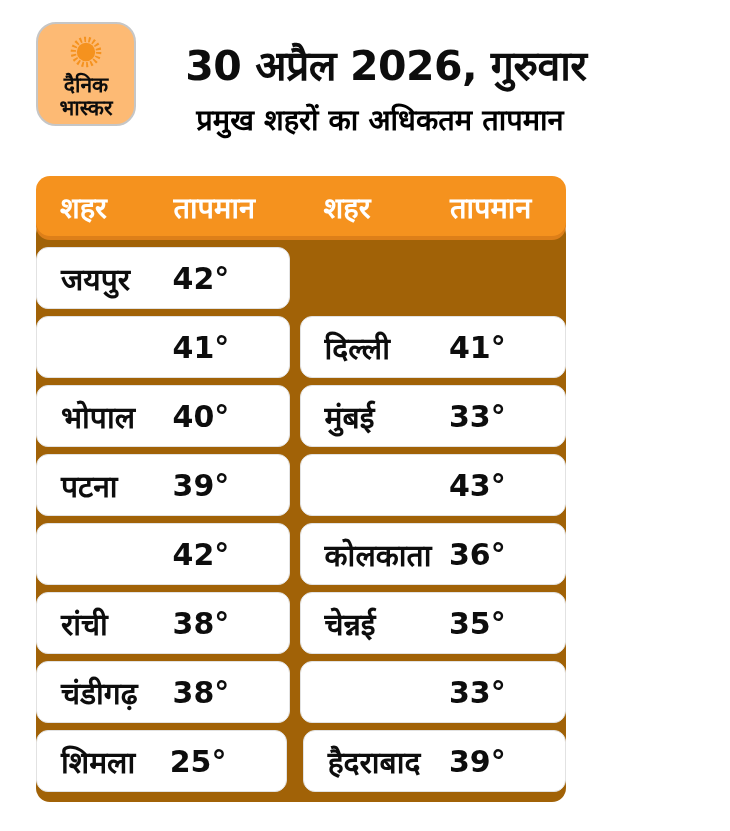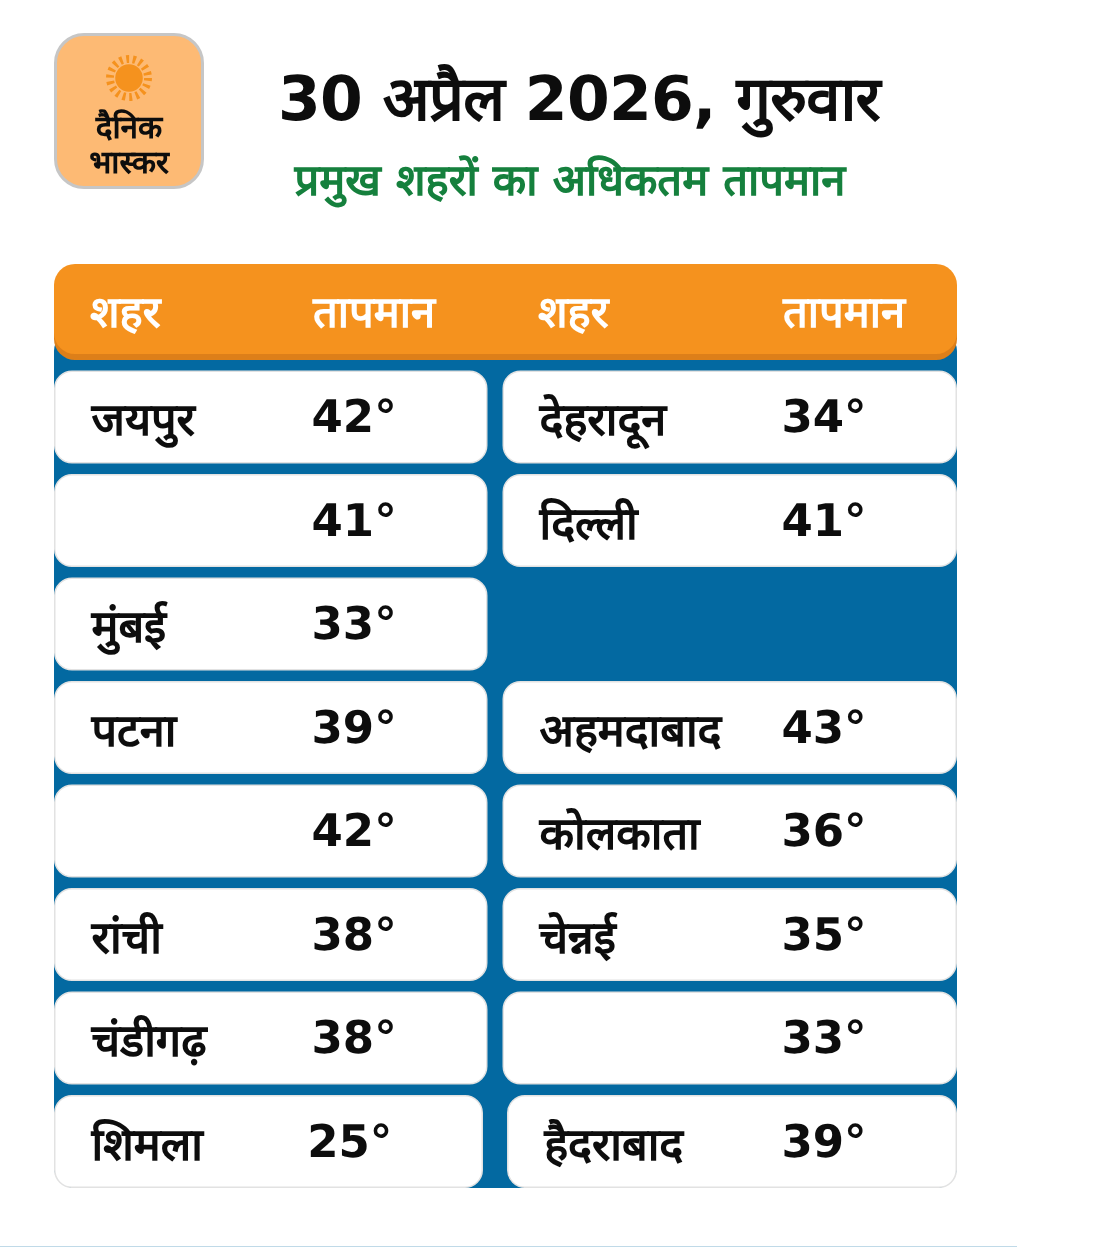--- a/index.html
+++ b/index.html
@@ -16,35 +16,35 @@
     padding-top:7px;z-index:3;
   }
   .logo-sun{line-height:0;margin-bottom:1px;}
   .logo-text{font-size:21px;font-weight:700;line-height:23px;text-align:center;color:#0d0d0d;}
   .title{
     position:absolute;top:36px;left:0;width:100%;box-sizing:border-box;padding-left:42px;
     text-align:center;font-size:41px;font-weight:800;letter-spacing:-0.5px;color:#0d0d0d;
   }
   .subtitle{
     position:absolute;top:99px;left:0;width:100%;box-sizing:border-box;padding-left:30px;
-    text-align:center;font-size:29px;font-weight:600;color:#15803d;
+    text-align:center;font-size:29px;font-weight:600;color:#000000;
   }
   
-  .table{position:absolute;left:36px;top:176px;width:602px;}
+  .table{position:absolute;left:36px;top:176px;width:530px;}
   .thead{
     position:relative;z-index:2;height:60px;background:#F5921E;border-radius:14px;
     box-shadow:0 4px 0 #DD7F19;
     display:grid;grid-template-columns:316fr 332fr;column-gap:10px;align-items:center;
     color:#ffffff;font-size:29px;font-weight:700;
   }
   .th-half{display:flex;align-items:center;padding:0 20px 0 24px;}
   .th-temp{width:96px;margin-left:auto;}
   .tbody{
-    position:relative;z-index:1;background:#0369a1;border-radius:14px;
-    margin-top:-16px;padding:27px 0 0 0;
+    position:relative;z-index:1;background:#a16207;border-radius:14px;
+    margin-top:-16px;padding:27px 0 10px 0;
   }
   .row{display:grid;grid-template-columns:316fr 332fr;column-gap:10px;margin-bottom:7px;}
   .row:last-child{margin-bottom:0;gap:16px;}
   .cell{
     background:#ffffff;border:1px solid #e2e2e2;border-radius:12px;height:62px;
     box-sizing:border-box;display:flex;align-items:center;padding:0 20px 0 24px;
   }
   .city{font-size:30px;font-weight:600;color:#0d0d0d;white-space:nowrap;}
   .temp{width:96px;margin-left:auto;font-size:30px;font-weight:800;color:#0d0d0d;}
 </style>
@@ -80,50 +80,49 @@
       </div>
     </div>
 
     <div class="tbody">
 
       <div class="row">
         <div class="cell">
           <span class="city">जयपुर</span>
           <span class="temp">42°</span>
         </div>
-        <div class="cell">
-          <span class="city">देहरादून</span>
-          <span class="temp">34°</span>
-        </div>
       </div>
 
       <div class="row">
         <div class="cell">
           <span class="temp">41°</span>
         </div>
         <div class="cell">
           <span class="city">दिल्ली</span>
           <span class="temp">41°</span>
         </div>
       </div>
 
       <div class="row">
         <div class="cell">
+          <span class="city">भोपाल</span>
+          <span class="temp">40°</span>
+        </div>
+        <div class="cell">
           <span class="city">मुंबई</span>
           <span class="temp">33°</span>
         </div>
       </div>
 
       <div class="row">
         <div class="cell">
           <span class="city">पटना</span>
           <span class="temp">39°</span>
         </div>
         <div class="cell">
-          <span class="city">अहमदाबाद</span>
           <span class="temp">43°</span>
         </div>
       </div>
 
       <div class="row">
         <div class="cell">
           <span class="temp">42°</span>
         </div>
         <div class="cell">
           <span class="city">कोलकाता</span>

